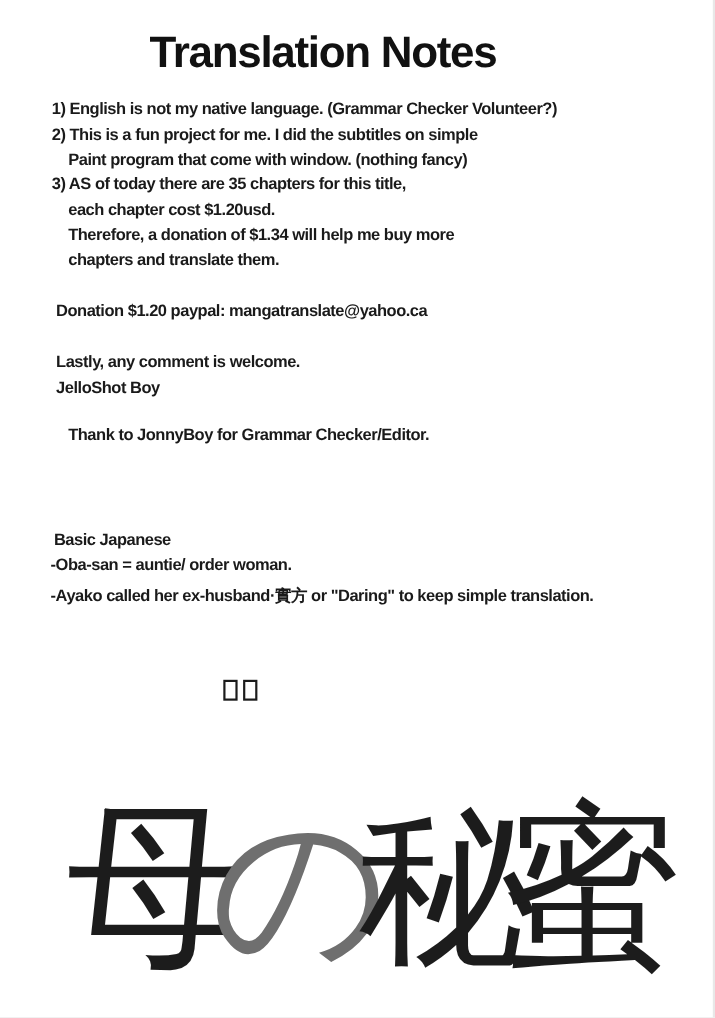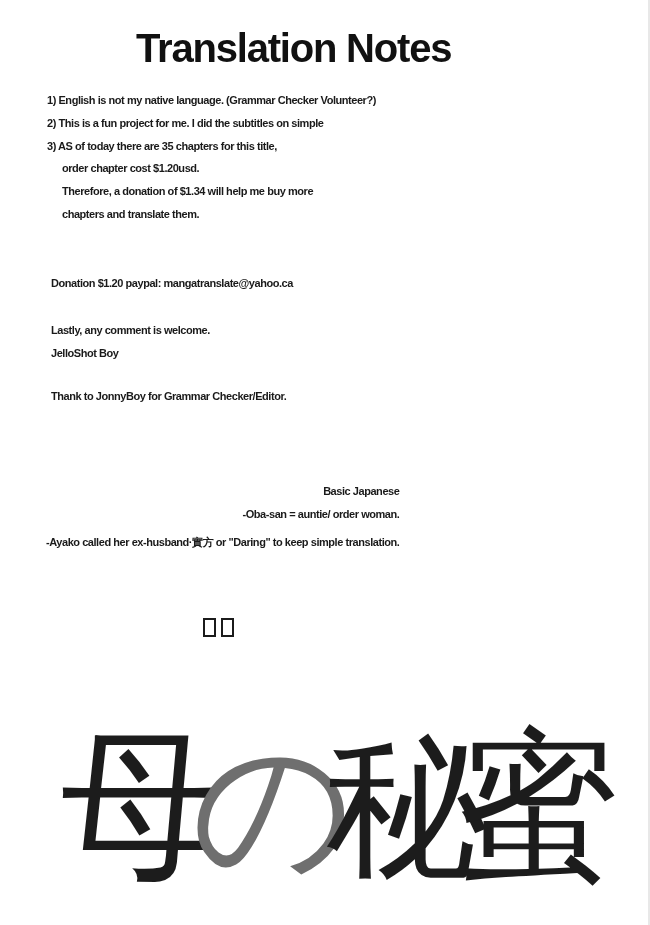--- a/index.html
+++ b/index.html
@@ -23,32 +23,32 @@
     top: 28px;
     margin: 0;
     font-size: 40px;
     line-height: 1;
     letter-spacing: -1.2px;
     color: #111111;
     white-space: nowrap;
   }
   .textblock {
     position: absolute;
-    font-size: 11px;
+    font-size: 15px;
     letter-spacing: -0.45px;
     line-height: 22.8px;
     white-space: nowrap;
   }
   .textblock p { margin: 0; }
   .notes        { left: 47px;  top: 89px;  }
   .notes .indent{ padding-left: 15px; }
   .donation     { left: 51px;  top: 272px; }
   .closing      { left: 51px;  top: 319px; }
-  .credit       { left: 51px;  top: 385px; }
-  .jp-notes     { left: 46px;  top: 480px; text-align: right; }
+  .credit       { left: 62px;  top: 385px; }
+  .jp-notes     { left: 46px;  top: 480px; }
   .jp-notes .heading { padding-left: 3px; }
   .jp-notes .ayako   { margin-top: 5px; }
   .tofu {
     position: absolute;
     left: 203px;
     top: 618px;
     display: flex;
     gap: 5px;
   }
   .tofu-box {
@@ -77,22 +77,23 @@
 </head>
 <body>
 
 <div class="page">
 
   <h1 class="page-title">Translation Notes</h1>
 
   <div class="textblock notes">
     <p>1) English is not my native language. (Grammar Checker Volunteer?)</p>
     <p>2) This is a fun project for me. I did the subtitles on simple</p>
+    <p class="indent">Paint program that come with window. (nothing fancy)</p>
     <p>3) AS of today there are 35 chapters for this title,</p>
-    <p class="indent">order chapter cost $1.20usd.</p>
+    <p class="indent">each chapter cost $1.20usd.</p>
     <p class="indent">Therefore, a donation of $1.34 will help me buy more</p>
     <p class="indent">chapters and translate them.</p>
   </div>
 
   <div class="textblock donation">
     <p>Donation $1.20 paypal: mangatranslate@yahoo.ca</p>
   </div>
 
   <div class="textblock closing">
     <p>Lastly, any comment is welcome.</p>

